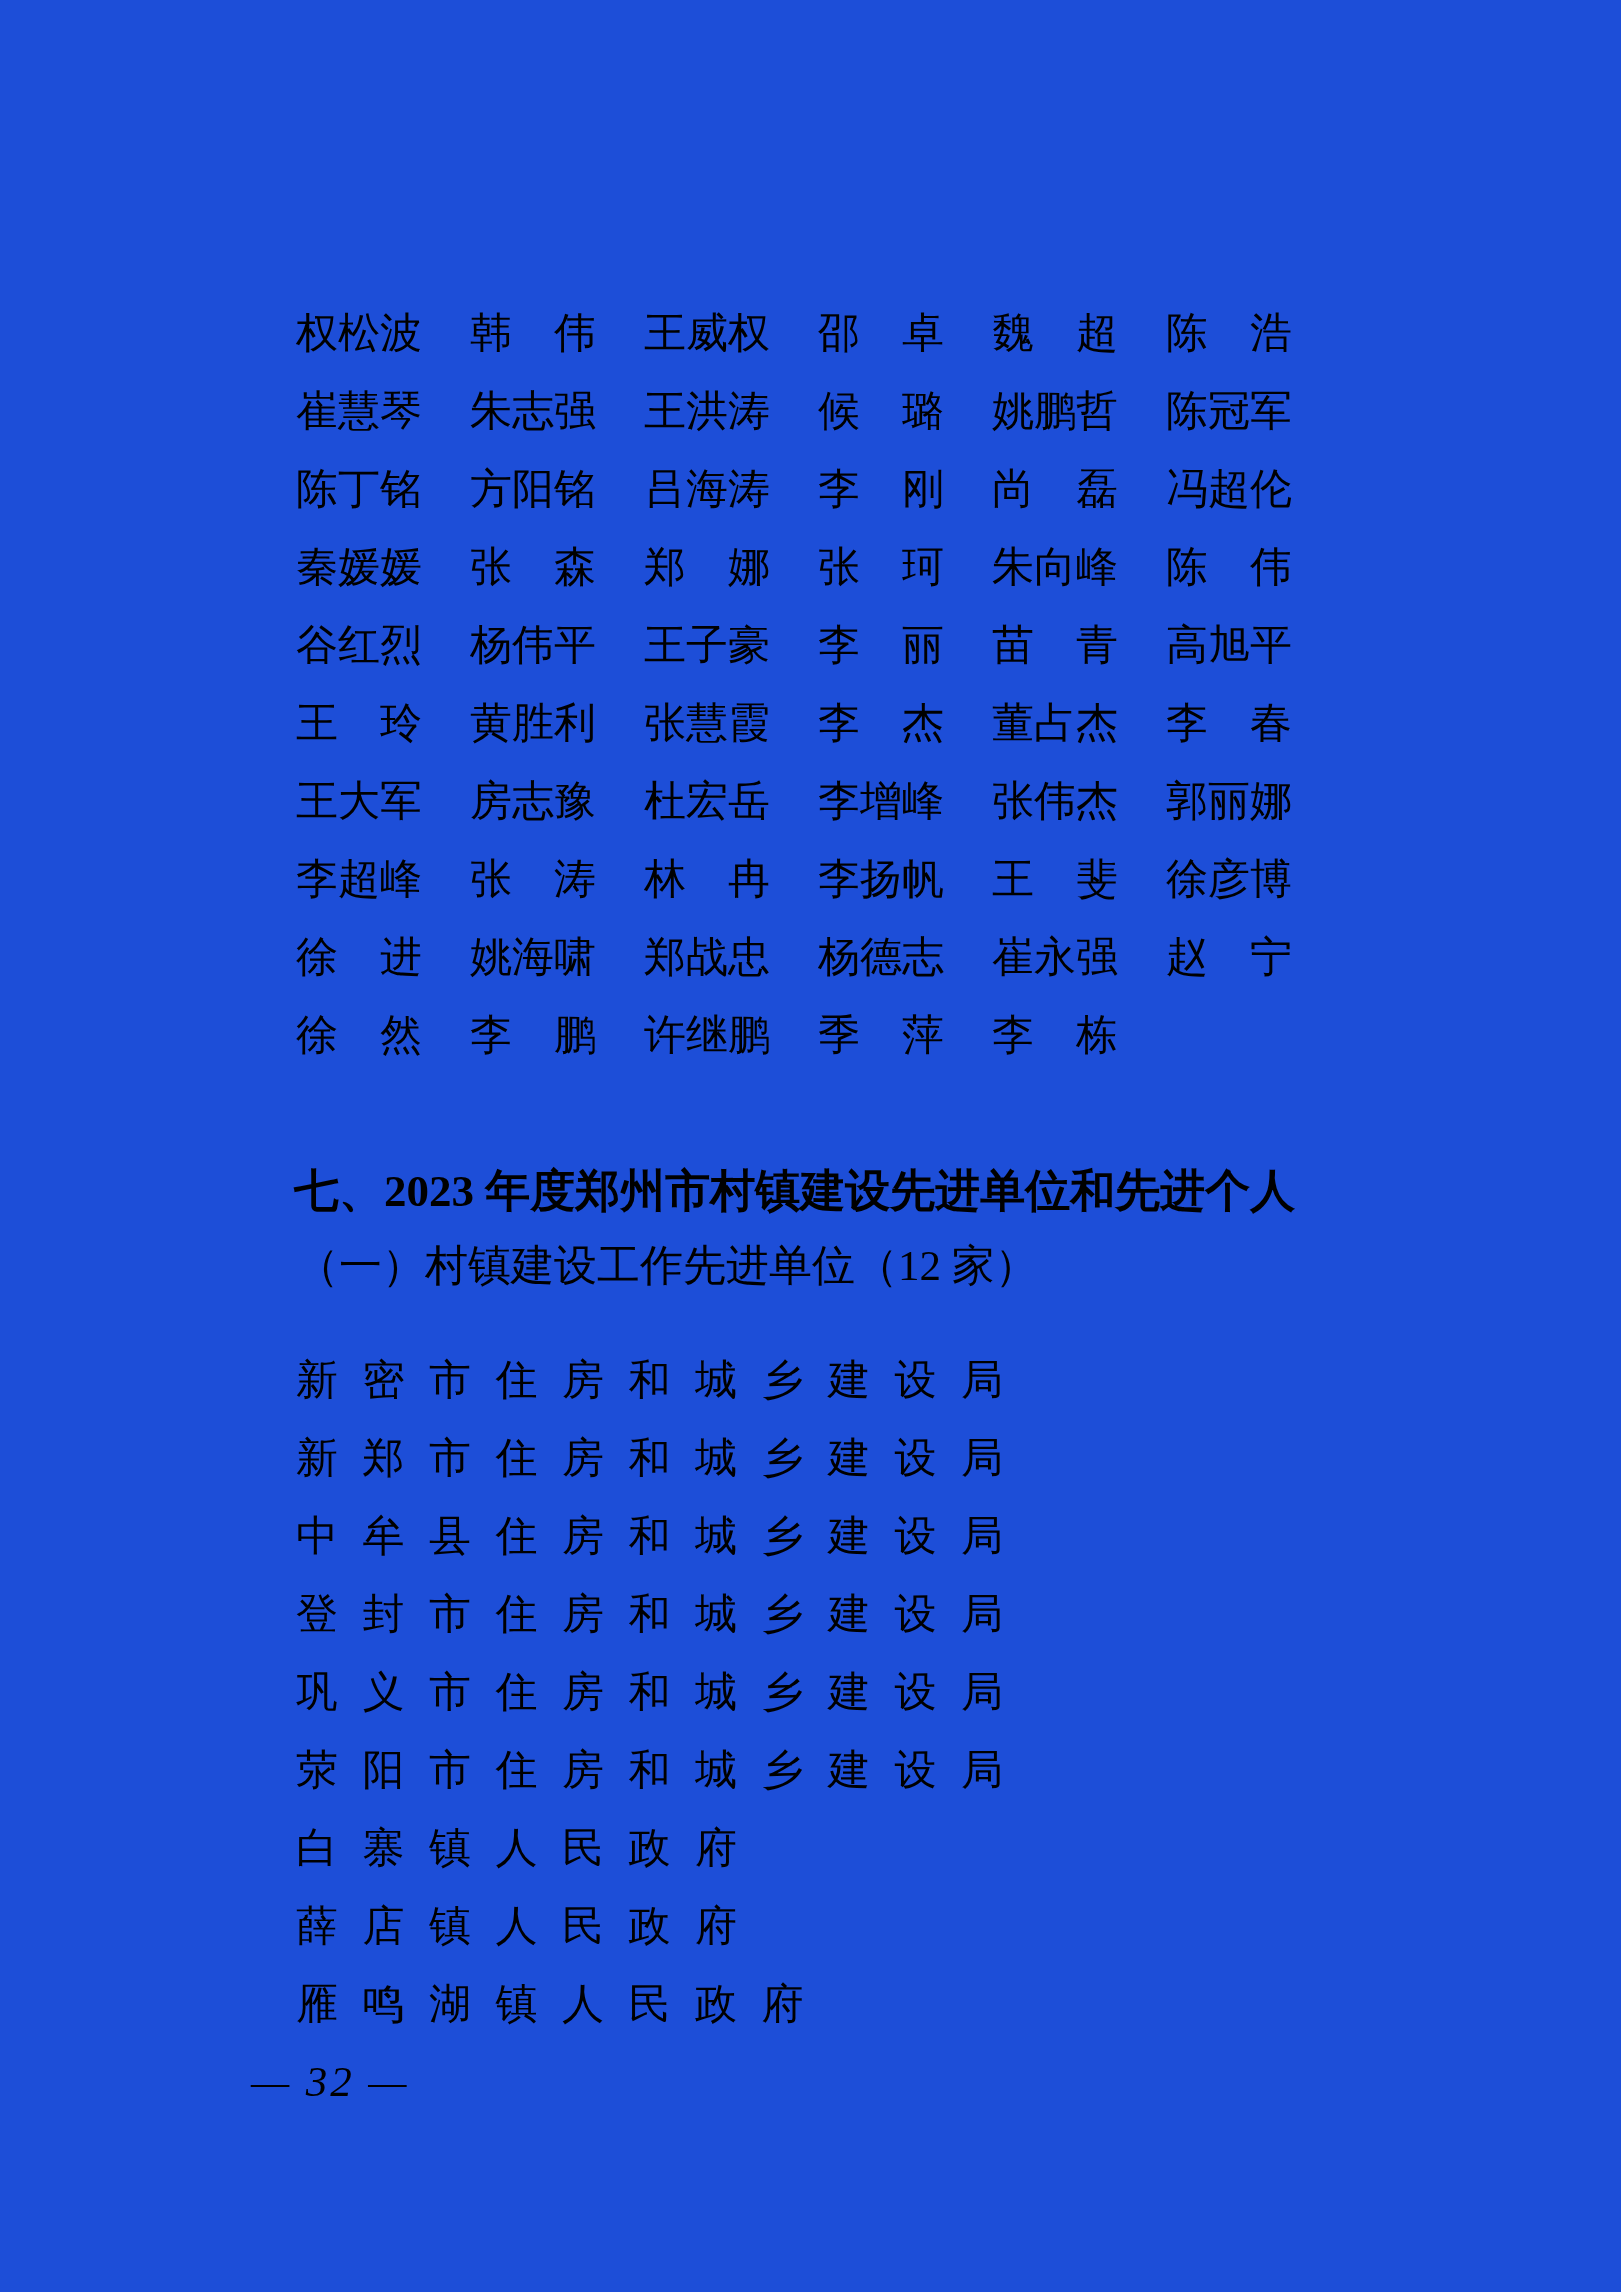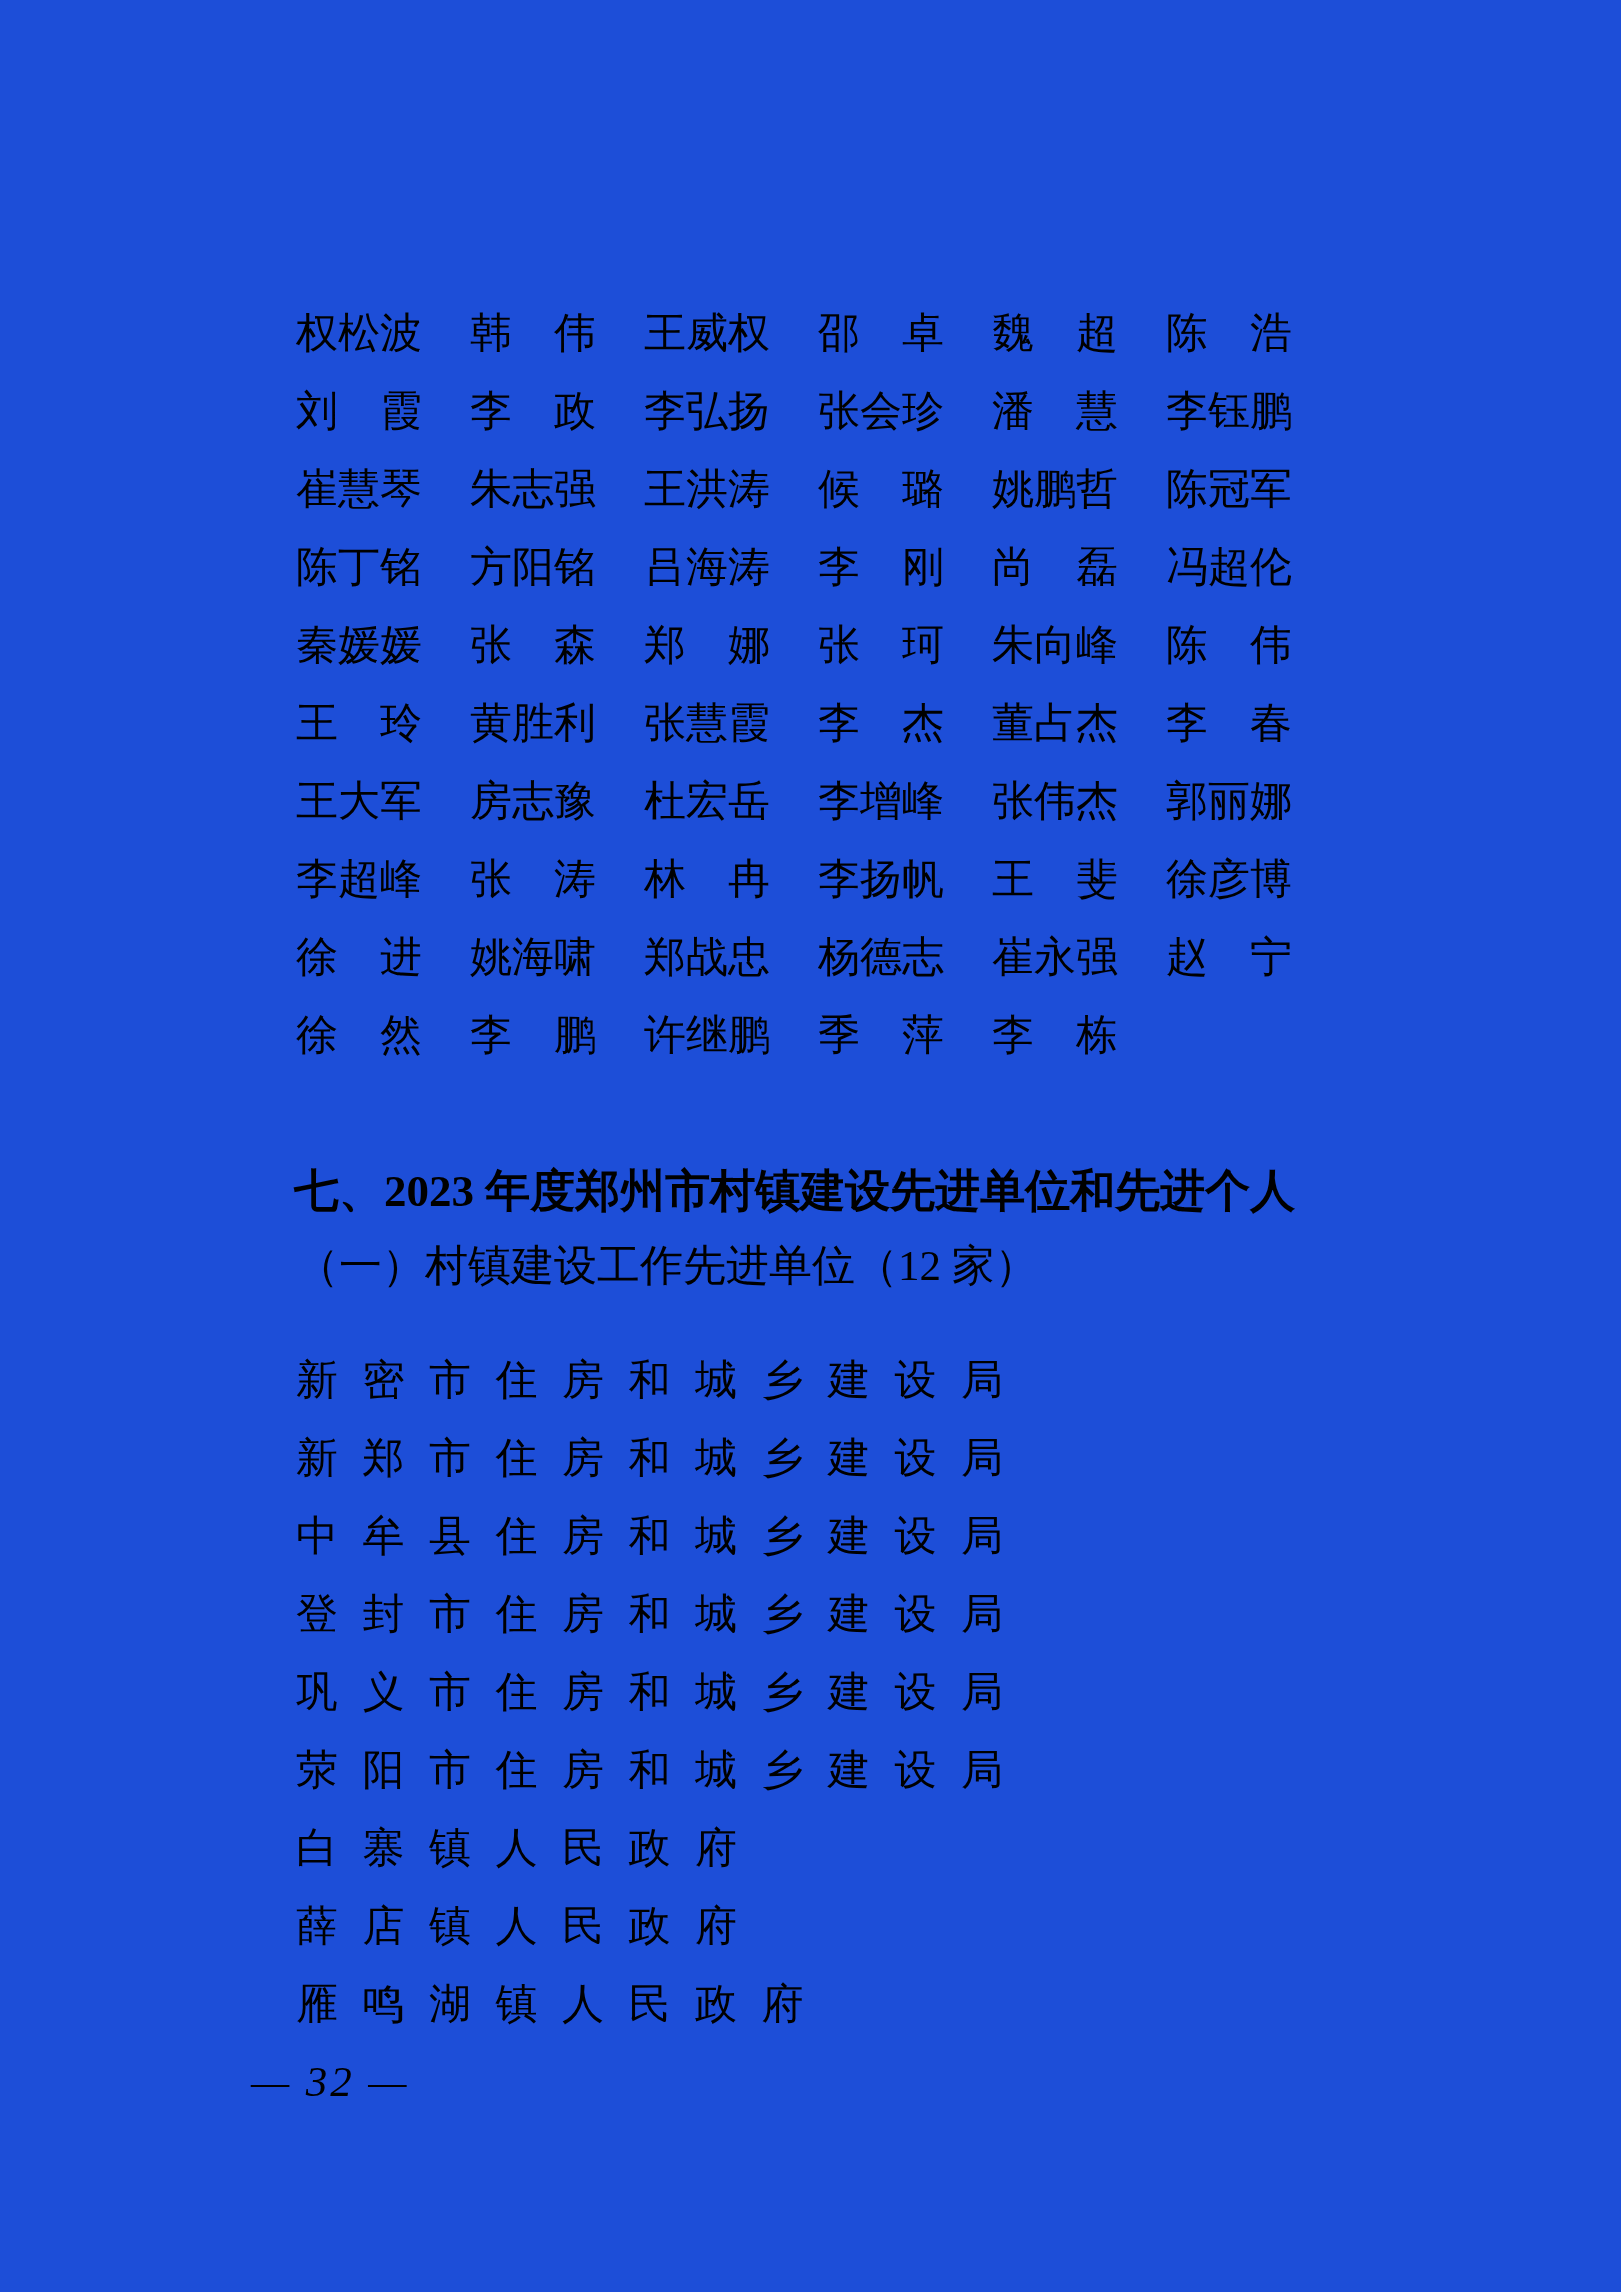--- a/index.html
+++ b/index.html
@@ -88,28 +88,20 @@
   <div class="names">
     <div class="nrow">
       <span class="ncell">权松波</span>
       <span class="ncell">韩　伟</span>
       <span class="ncell">王威权</span>
       <span class="ncell">邵　卓</span>
       <span class="ncell">魏　超</span>
       <span class="ncell">陈　浩</span>
     </div>
     <div class="nrow">
-      <span class="ncell">刘　霞</span>
-      <span class="ncell">李　政</span>
-      <span class="ncell">李弘扬</span>
-      <span class="ncell">张会珍</span>
-      <span class="ncell">潘　慧</span>
-      <span class="ncell">李钰鹏</span>
-    </div>
-    <div class="nrow">
       <span class="ncell">崔慧琴</span>
       <span class="ncell">朱志强</span>
       <span class="ncell">王洪涛</span>
       <span class="ncell">候　璐</span>
       <span class="ncell">姚鹏哲</span>
       <span class="ncell">陈冠军</span>
     </div>
     <div class="nrow">
       <span class="ncell">陈丁铭</span>
       <span class="ncell">方阳铭</span>
@@ -118,20 +110,28 @@
       <span class="ncell">尚　磊</span>
       <span class="ncell">冯超伦</span>
     </div>
     <div class="nrow">
       <span class="ncell">秦媛媛</span>
       <span class="ncell">张　森</span>
       <span class="ncell">郑　娜</span>
       <span class="ncell">张　珂</span>
       <span class="ncell">朱向峰</span>
       <span class="ncell">陈　伟</span>
+    </div>
+    <div class="nrow">
+      <span class="ncell">谷红烈</span>
+      <span class="ncell">杨伟平</span>
+      <span class="ncell">王子豪</span>
+      <span class="ncell">李　丽</span>
+      <span class="ncell">苗　青</span>
+      <span class="ncell">高旭平</span>
     </div>
     <div class="nrow">
       <span class="ncell">王　玲</span>
       <span class="ncell">黄胜利</span>
       <span class="ncell">张慧霞</span>
       <span class="ncell">李　杰</span>
       <span class="ncell">董占杰</span>
       <span class="ncell">李　春</span>
     </div>
     <div class="nrow">

